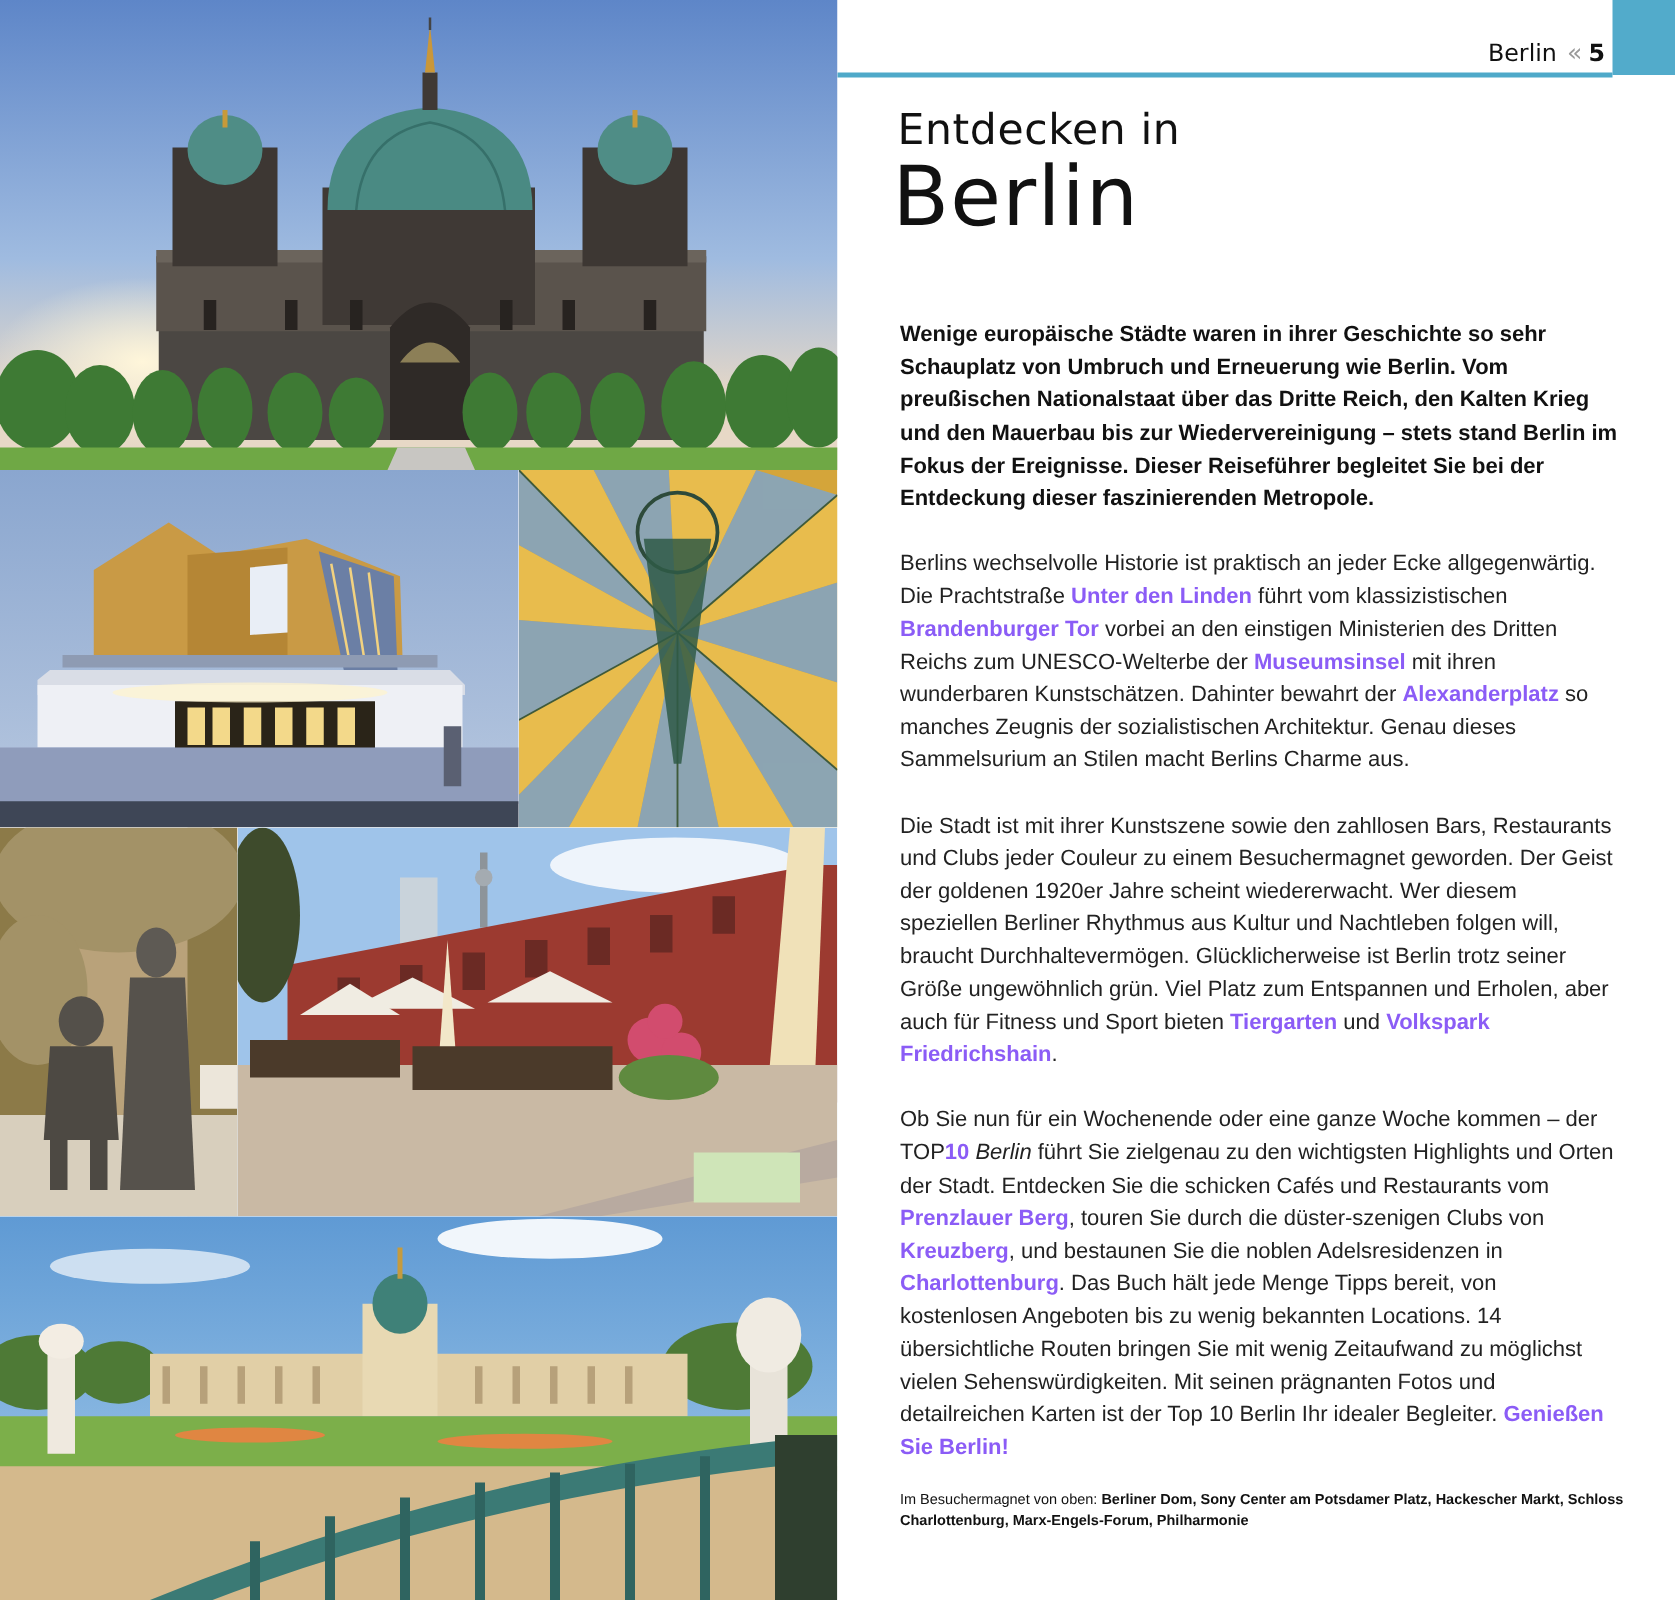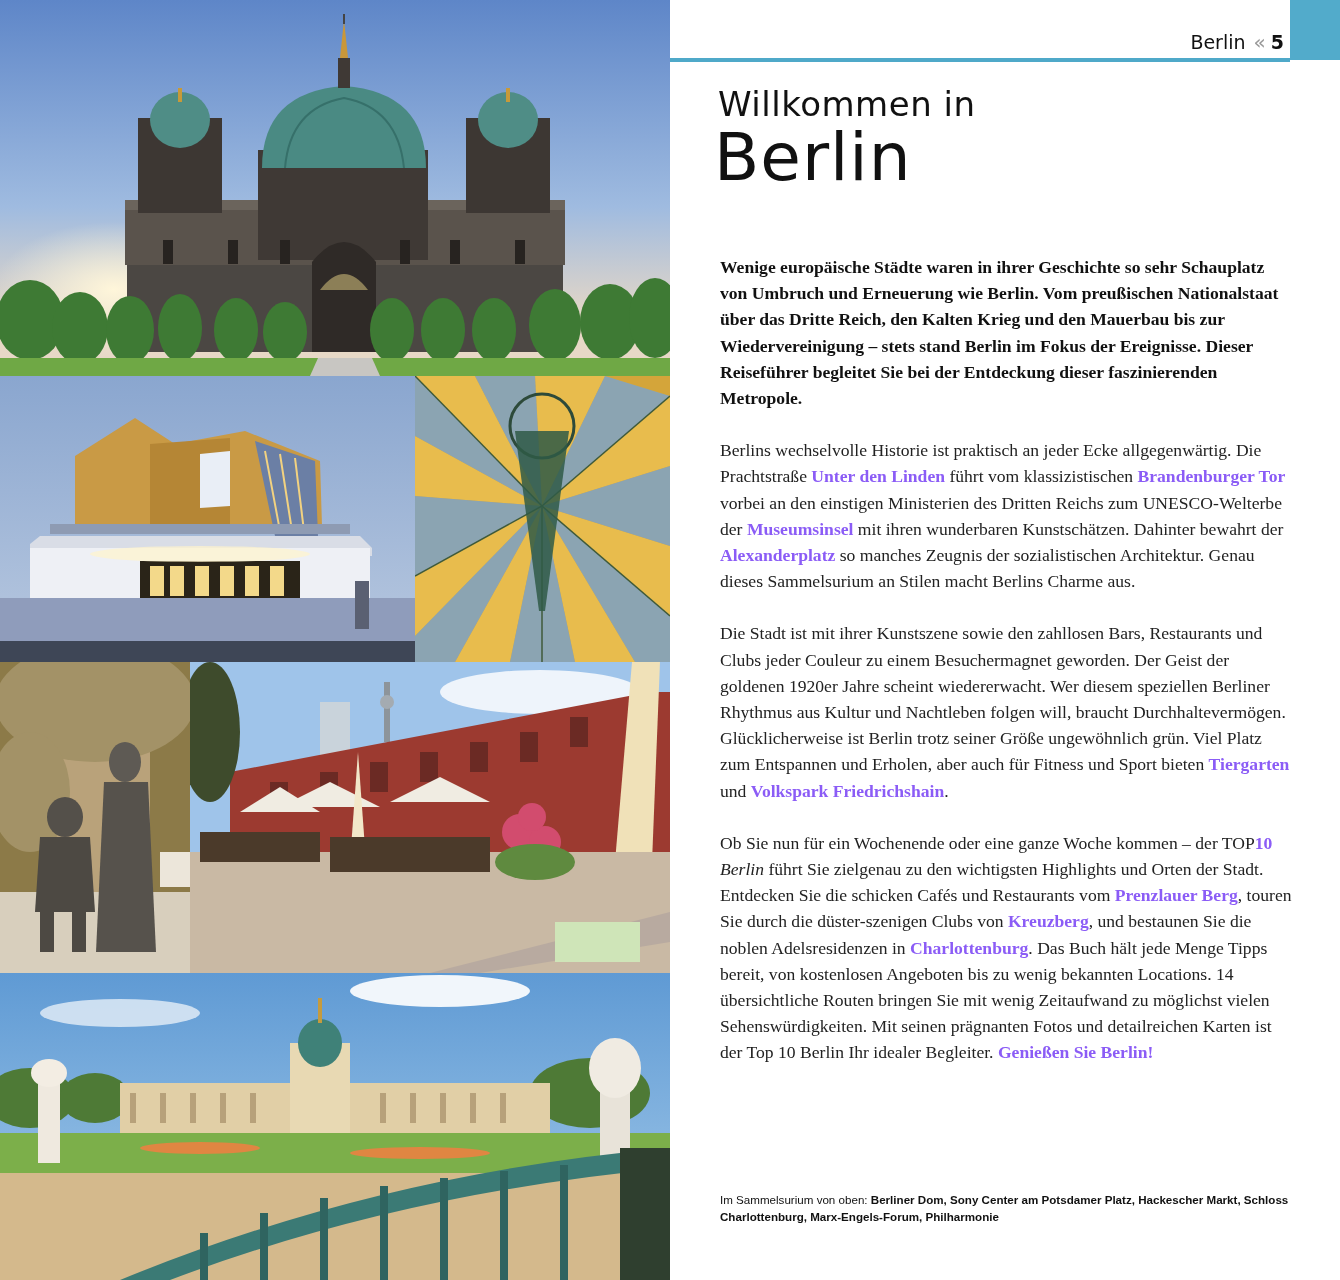--- a/index.html
+++ b/index.html
@@ -26,21 +26,21 @@
   .runhead .chev { color:#9a9a9a; font-size:20px; letter-spacing:-3px; }
   .runhead .pg { font-weight:bold; }
 
   .title-small { position:absolute; left:718px; top:84px; font-size:34px; font-weight:normal; color:#111;
                  letter-spacing:0.5px; }
   .title-big { position:absolute; left:714px; top:122px; font-size:66px; font-weight:normal; color:#111;
                letter-spacing:1px; line-height:1.1; }
 
   .body { position:absolute; left:720px; top:254px; width:575px; font-family:"Liberation Sans", sans-serif;
           font-size:17.6px; line-height:26.2px; color:#222; }
-  .body p { margin:0 0 26px 0;font-family:Liberation Serif, serif; }
+  .body p { margin:0 0 26px 0; }
   .lead { font-weight:bold; color:#111; }
   .body b { font-weight:bold; color:#8b5cf6; }
   .body i { font-style:italic; }
   .caption { position:absolute; left:720px; top:1192px; width:590px; font-family:"Liberation Sans", sans-serif;
              font-size:11.6px; line-height:16.5px; color:#111; }
   .caption b { font-weight:bold; }
 </style>
 </head>
 <body>
 
@@ -320,25 +320,25 @@
 
 <div class="header-rule"></div>
 <div class="tab"></div>
 
 <div class="runhead">
   <span>Berlin</span>
   <span class="chev">«</span>
   <span class="pg">5</span>
 </div>
 
-<div class="title-small">Willkommen in</div>
+<div class="title-small">Entdecken in</div>
 <div class="title-big">Berlin</div>
 
 <div class="body">
   <p class="lead">Wenige europäische Städte waren in ihrer Geschichte so sehr Schauplatz von Umbruch und Erneuerung wie Berlin. Vom preußischen Nationalstaat über das Dritte Reich, den Kalten Krieg und den Mauerbau bis zur Wiedervereinigung – stets stand Berlin im Fokus der Ereignisse. Dieser Reiseführer begleitet Sie bei der Entdeckung dieser faszinierenden Metropole.</p>
   <p><span>Berlins wechselvolle Historie ist praktisch an jeder Ecke allgegenwärtig. Die Prachtstraße </span><b>Unter den Linden</b><span> führt vom klassizistischen </span><b>Brandenburger Tor</b><span> vorbei an den einstigen Ministerien des Dritten Reichs zum UNESCO-Welterbe der </span><b>Museumsinsel</b><span> mit ihren wunderbaren Kunstschätzen. Dahinter bewahrt der </span><b>Alexanderplatz</b><span> so manches Zeugnis der sozialistischen Architektur. Genau dieses Sammelsurium an Stilen macht Berlins Charme aus.</span></p>
   <p><span>Die Stadt ist mit ihrer Kunstszene sowie den zahllosen Bars, Restaurants und Clubs jeder Couleur zu einem Besuchermagnet geworden. Der Geist der goldenen 1920er Jahre scheint wiedererwacht. Wer diesem speziellen Berliner Rhythmus aus Kultur und Nachtleben folgen will, braucht Durchhaltevermögen. Glücklicherweise ist Berlin trotz seiner Größe ungewöhnlich grün. Viel Platz zum Entspannen und Erholen, aber auch für Fitness und Sport bieten </span><b>Tiergarten</b><span> und </span><b>Volkspark Friedrichshain</b><span>.</span></p>
   <p><span>Ob Sie nun für ein Wochenende oder eine ganze Woche kommen – der TOP</span><b>10</b><span> </span><i>Berlin</i><span> führt Sie zielgenau zu den wichtigsten Highlights und Orten der Stadt. Entdecken Sie die schicken Cafés und Restaurants vom </span><b>Prenzlauer Berg</b><span>, touren Sie durch die düster-szenigen Clubs von </span><b>Kreuzberg</b><span>, und bestaunen Sie die noblen Adelsresidenzen in </span><b>Charlottenburg</b><span>. Das Buch hält jede Menge Tipps bereit, von kostenlosen Angeboten bis zu wenig bekannten Locations. 14 übersichtliche Routen bringen Sie mit wenig Zeitaufwand zu möglichst vielen Sehenswürdigkeiten. Mit seinen prägnanten Fotos und detailreichen Karten ist der Top 10 Berlin Ihr idealer Begleiter. </span><b>Genießen Sie Berlin!</b></p>
 </div>
 
 <div class="caption">
-  <span>Im Sammelsurium von oben: </span><b>Berliner Dom, Sony Center am Potsdamer Platz, Hackescher Markt, Schloss Charlottenburg, Marx-Engels-Forum, Philharmonie</b>
+  <span>Im Besuchermagnet von oben: </span><b>Berliner Dom, Sony Center am Potsdamer Platz, Hackescher Markt, Schloss Charlottenburg, Marx-Engels-Forum, Philharmonie</b>
 </div>
 
 </body></html>

